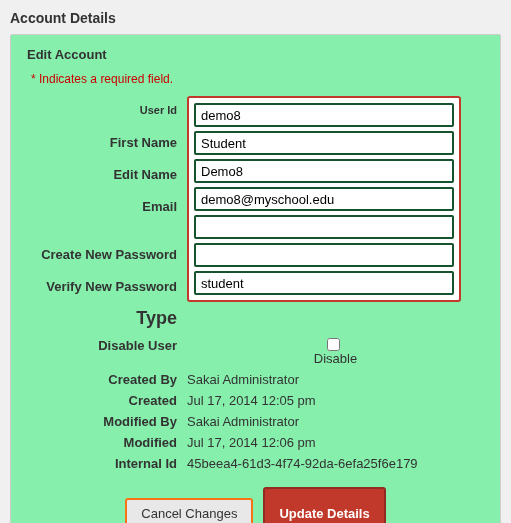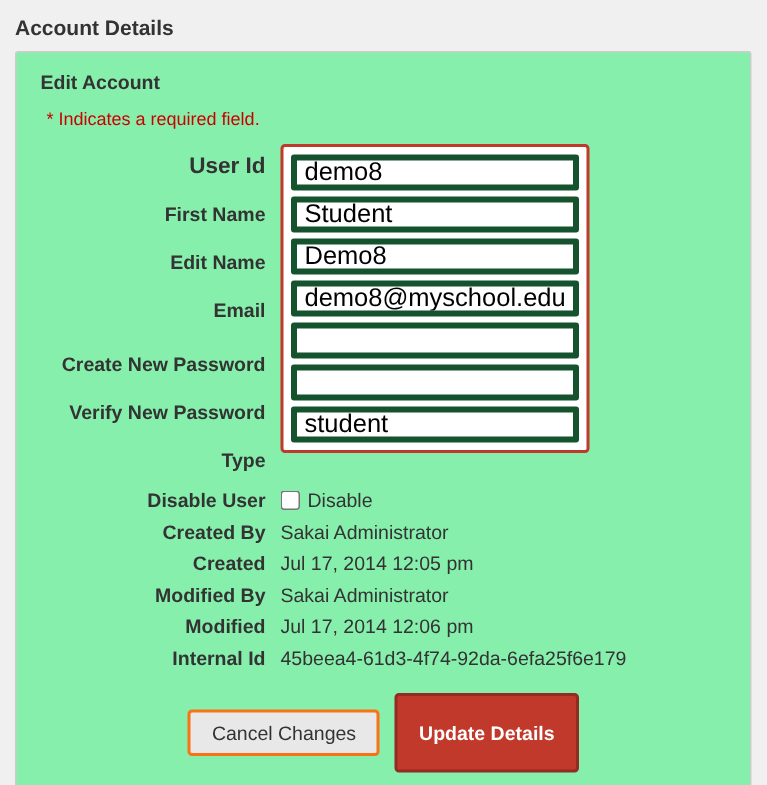--- a/index.html
+++ b/index.html
@@ -47,35 +47,36 @@
       font-weight: bold;
       color: #333;
       font-size: 13px;
     }
     .form-value {
       flex: 1;
       font-size: 13px;
       color: #333;
     }
     .form-input {
-      width: 192px;
+      width: 260px;
       height: 24px;
-      border: 4px solid #14532d;
+      border: 2px solid #14532d;
       padding: 2px 5px;
-      font-size: 17px;
+      font-size: 13px;
       display: block;
       margin-bottom: 4px;
       border-radius: 2px;
     }
     .form-input:last-child {
       margin-bottom: 0;
     }
     .disable-row {
       display: flex;
       align-items: center;
+      flex-direction: column;
     }
     .disable-checkbox {
       margin-right: 5px;
     }
     .static-value {
       font-size: 13px;
       color: #333;
     }
     .buttons-row {
       display: flex;
@@ -115,27 +116,27 @@
 
   <div style="display:flex; margin-bottom:6px;">
     <div style="text-align:right; width:160px; min-width:160px; padding-right:10px; padding-top:4px;">
       
     </div>
   </div>
 
   <div style="display:flex; align-items:flex-start; margin-bottom:6px;">
 
     <div style="width:160px; min-width:160px; text-align:right; padding-right:10px;">
-      <div style="height:28px; display:flex; align-items:center; justify-content:flex-end; font-weight:bold; font-size:15px; color:#333; margin-bottom:4px;">User Id</div>
+      <div style="height:28px; display:flex; align-items:center; justify-content:flex-end; font-weight:bold; font-size:11px; color:#333; margin-bottom:4px;">User Id</div>
       <div style="height:28px; display:flex; align-items:center; justify-content:flex-end; font-weight:bold; font-size:13px; color:#333; margin-bottom:4px;">First Name</div>
       <div style="height:28px; display:flex; align-items:center; justify-content:flex-end; font-weight:bold; font-size:13px; color:#333; margin-bottom:4px;">Edit Name</div>
-      <div style="height:28px; display:flex; align-items:center; justify-content:flex-end; font-weight:bold; font-size:13px; color:#333; margin-bottom:8px;">Email</div>
+      <div style="height:28px; display:flex; align-items:center; justify-content:flex-end; font-weight:bold; font-size:13px; color:#333; margin-bottom:20px;">Email</div>
       <div style="height:28px; display:flex; align-items:center; justify-content:flex-end; font-weight:bold; font-size:13px; color:#333; margin-bottom:4px;">Create New Password</div>
       <div style="height:28px; display:flex; align-items:center; justify-content:flex-end; font-weight:bold; font-size:13px; color:#333; margin-bottom:4px;">Verify New Password</div>
-      <div style="height:28px; display:flex; align-items:center; justify-content:flex-end; font-weight:bold; font-size:13px; color:#333;">Type</div>
+      <div style="height:28px; display:flex; align-items:center; justify-content:flex-end; font-weight:bold; font-size:18px; color:#333;">Type</div>
     </div>
 
     <div style="border:2px solid #c0392b; border-radius:3px; padding:5px; background:#fff;">
       <input type="text" class="form-input" value="demo8" style="">
       <input type="text" class="form-input" value="Student" style="">
       <input type="text" class="form-input" value="Demo8" style="">
       <input type="text" class="form-input" value="demo8@myschool.edu" style="">
       <input type="password" class="form-input" style="">
       <input type="password" class="form-input" style="">
       <input type="text" class="form-input" style="margin-bottom: 0px;" value="student">

